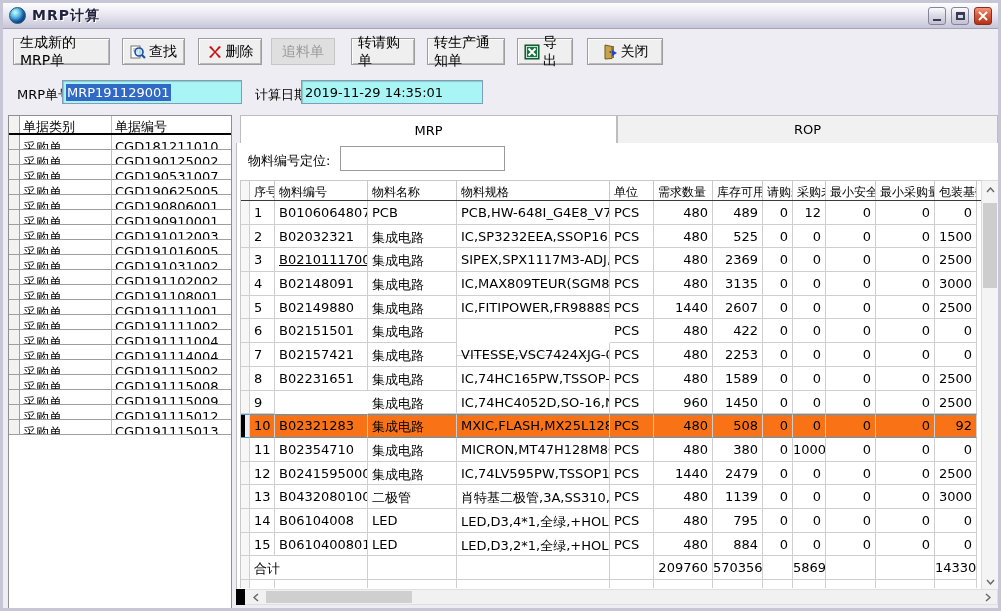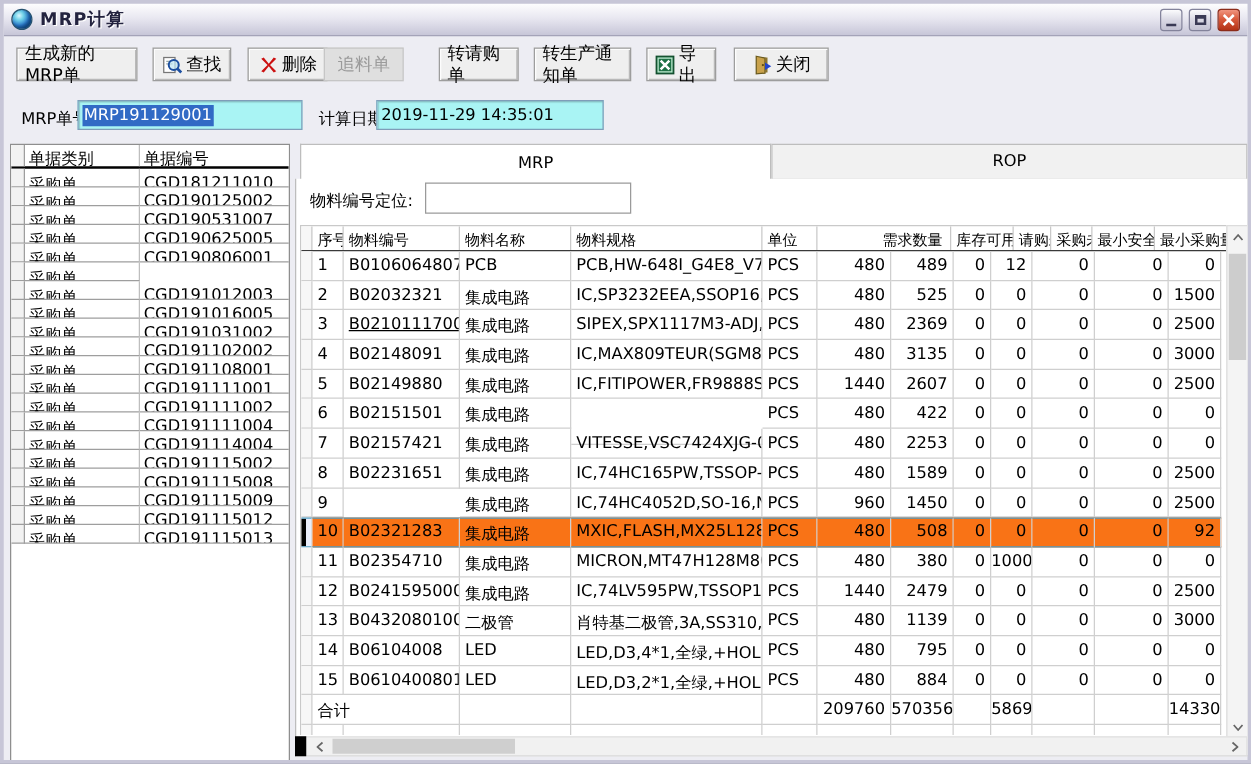--- a/index.html
+++ b/index.html
@@ -134,21 +134,21 @@
         <line x1="12" y1="11" x2="15" y2="14" stroke="#1C4FA0" stroke-width="2.2"></line>
       </svg>
       <span>查找</span>
     </div>
     <div class="tbtn" style="left:195px;width:64px;">
       <svg class="icon16" viewBox="0 0 16 16">
         <path d="M2 3 L7 8 L2 13 L4 14 L8 9 L12 14 L14 13 L9 8 L14 3 L12 2 L8 7 L4 2 Z" fill="#CC1111"></path>
       </svg>
       <span>删除</span>
     </div>
-    <div class="tbtn disabled" style="left:256px;width:64px;">
+    <div class="tbtn disabled" style="left:268px;width:64px;">
       <span>追料单</span>
     </div>
     <div class="tbtn" style="left:348px;width:64px;">
       <span>转请购单</span>
     </div>
     <div class="tbtn" style="left:424px;width:78px;">
       <span>转生产通知单</span>
     </div>
     <div class="tbtn" style="left:514px;width:56px;">
       <svg class="icon16" viewBox="0 0 16 16">
@@ -206,20 +206,21 @@
           <div class="lcell lc2">CGD190625005</div>
         </div>
         <div class="lrow">
           <div class="lsel"></div>
           <div class="lcell lc1">采购单</div>
           <div class="lcell lc2">CGD190806001</div>
         </div>
         <div class="lrow">
           <div class="lsel"></div>
           <div class="lcell lc1">采购单</div>
+          <div class="lcell lc2">CGD190910001</div>
         </div>
         <div class="lrow">
           <div class="lsel"></div>
           <div class="lcell lc1">采购单</div>
           <div class="lcell lc2">CGD191012003</div>
         </div>
         <div class="lrow">
           <div class="lsel"></div>
           <div class="lcell lc1">采购单</div>
           <div class="lcell lc2">CGD191016005</div>
@@ -298,21 +299,21 @@
   <div class="locator-input" title=""></div>
 
   <div class="grid">
     <div class="ghead" id="grid-head">
         <div class="ghcell gsel" style="width: 9px;"></div>
         <div class="ghcell" style="width: 25px;">序号</div>
         <div class="ghcell" style="width: 93px;">物料编号</div>
         <div class="ghcell" style="width: 89px;">物料名称</div>
         <div class="ghcell" style="width: 153px;">物料规格</div>
         <div class="ghcell" style="width: 44px;">单位</div>
-        <div class="ghcell" style="width: 59px; margin-left: 48px;">需求数量</div>
+        <div class="ghcell" style="width: 59px;">需求数量</div>
         <div class="ghcell" style="width: 50px;">库存可用量</div>
         <div class="ghcell" style="width: 30px;">请购未到</div>
         <div class="ghcell" style="width: 33px;">采购未到</div>
         <div class="ghcell" style="width: 50px;">最小安全库存</div>
         <div class="ghcell" style="width: 59px;">最小采购量</div>
         <div class="ghcell" style="width: 42px;">包装基数</div>
       </div>
     <div id="grid-body">
         <div class="grow">
           <div class="gcell gsel" style="width: 9px;"></div>

